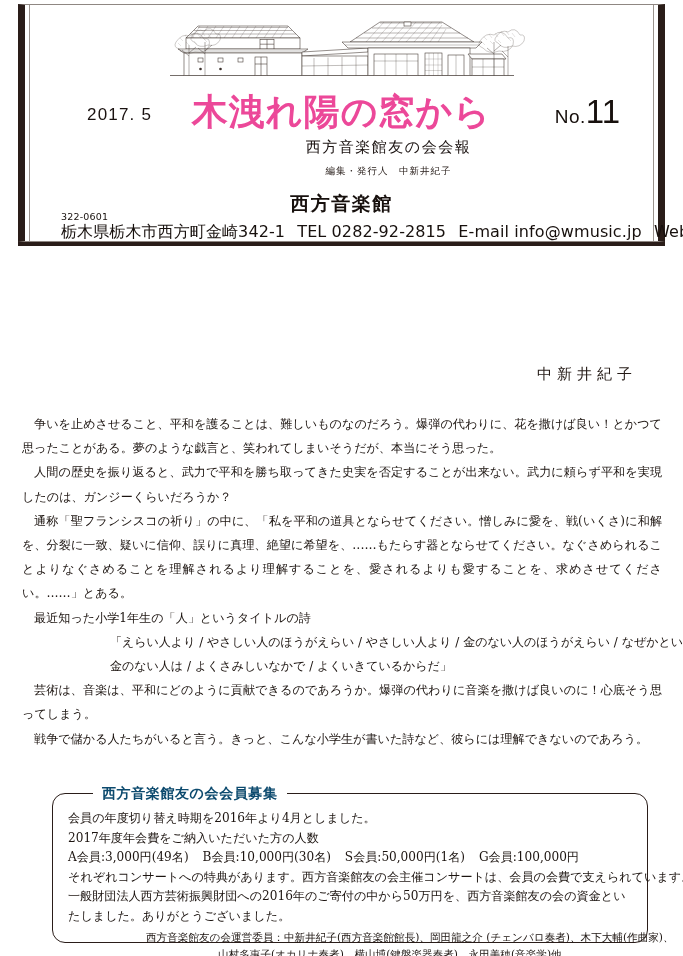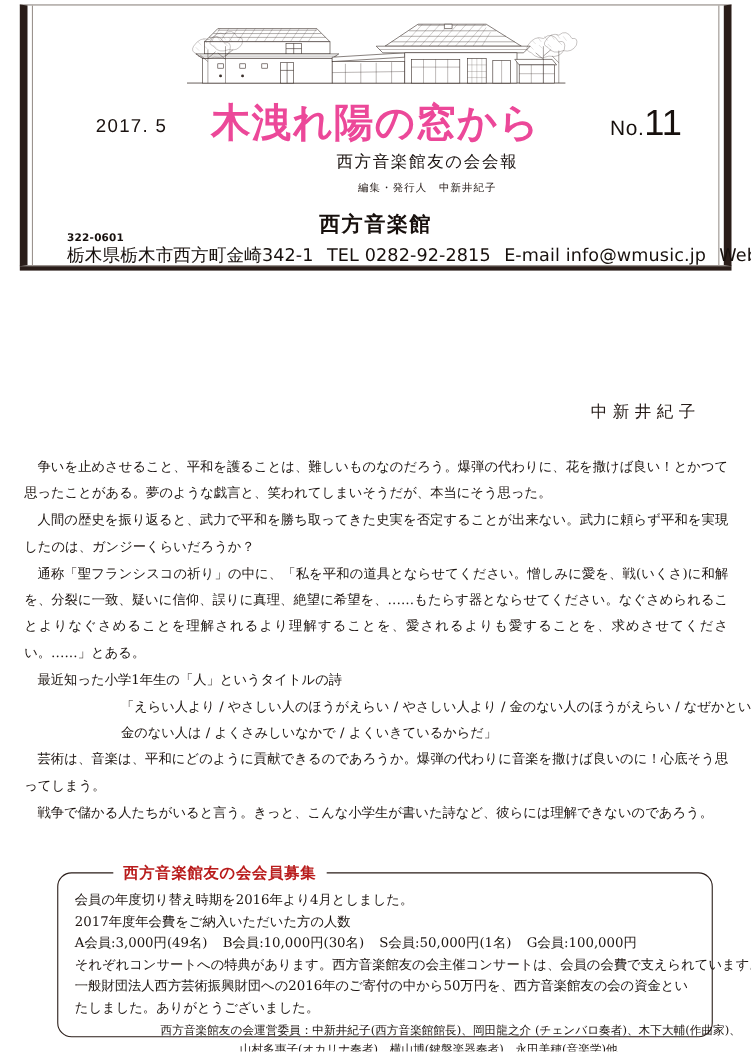--- a/index.html
+++ b/index.html
@@ -133,21 +133,20 @@
     color: #17100d;
   }
   .postal {
     position: absolute;
     left: 36px;
     top: 206px;
     font-family: "DejaVu Sans", "Liberation Sans", sans-serif;
     font-size: 9.5px;
     letter-spacing: 0.2px;
     color: #17100d;
-    font-weight: bold;
   }
   .address-line {
     position: absolute;
     left: 36px;
     top: 217px;
     font-family: "DejaVu Sans", "Liberation Sans", sans-serif;
     font-weight: 400;
     font-size: 16px;
     letter-spacing: 0.1px;
     white-space: nowrap;
@@ -221,30 +220,30 @@
     top: 793px;
     width: 596px;
     height: 150px;
     box-sizing: border-box;
     border: 1.2px solid #2a1d19;
     border-radius: 13px;
     background: #fff;
   }
   .member-legend {
     position: absolute;
-    left: 50px;
+    left: 40px;
     top: 0;
     transform: translateY(-50%);
     background: #fff;
     padding: 0 9px;
     font-family: Liberation Serif, serif;
     font-weight: 700;
     font-size: 14px;
     letter-spacing: 0.6px;
-    color: #b91c1c;
+    color: #0c4a6e;
     white-space: nowrap;
   }
   .member-lines {
     position: absolute;
     left: 15px;
     top: 15px;
     right: 10px;
     font-family: "DejaVu Serif", "Liberation Serif", serif;
     font-size: 12.1px;
     line-height: 19.6px;

